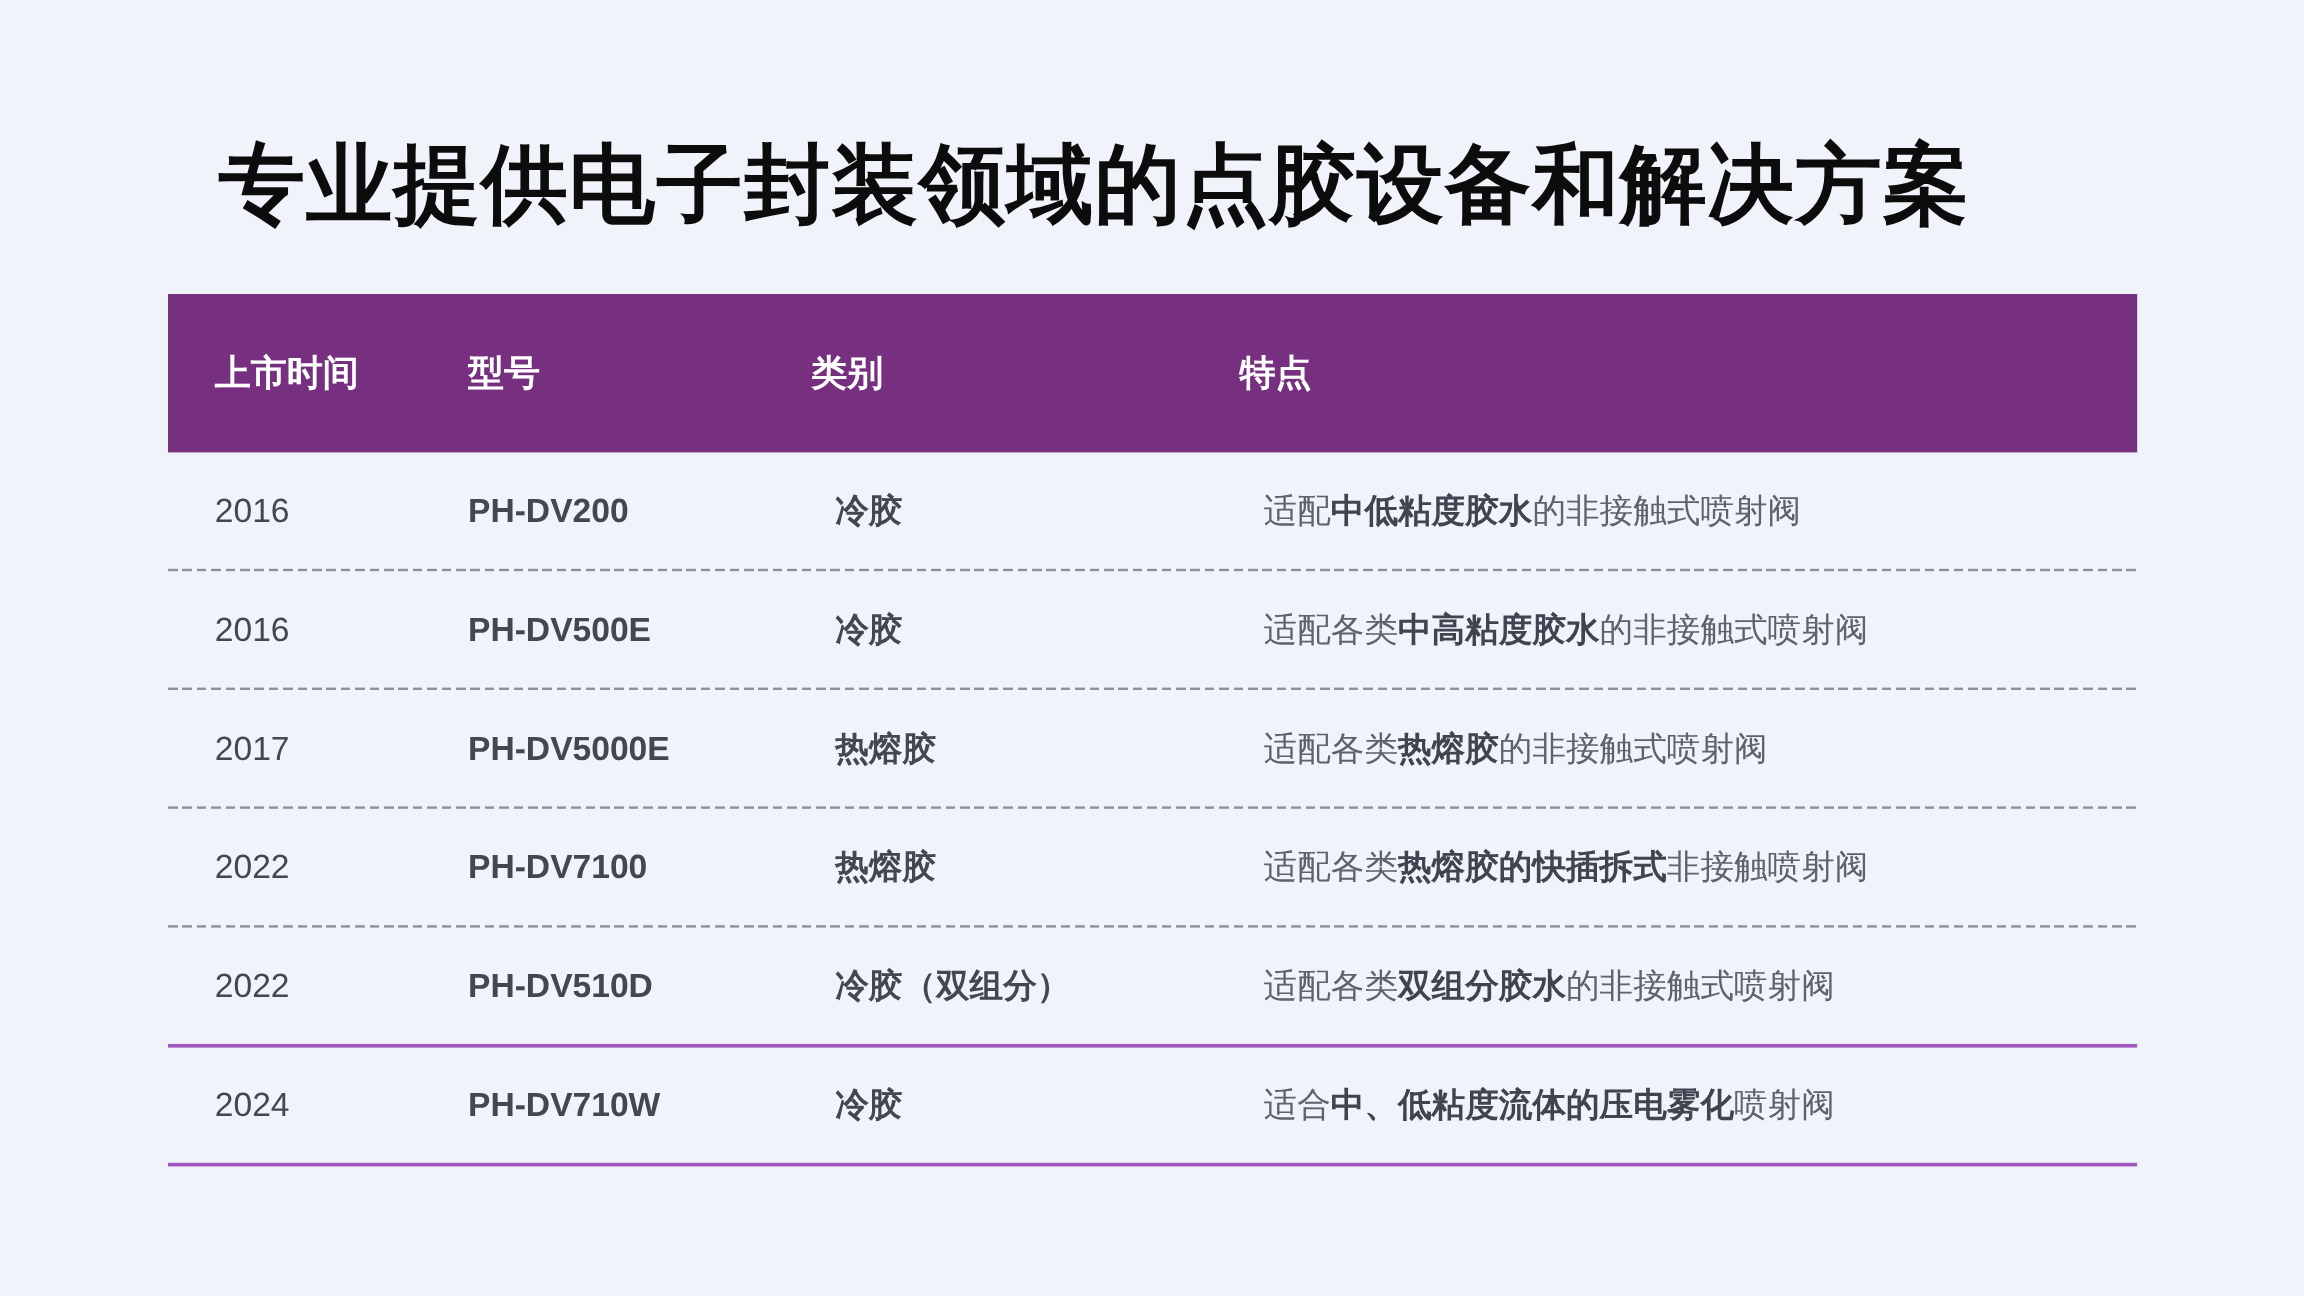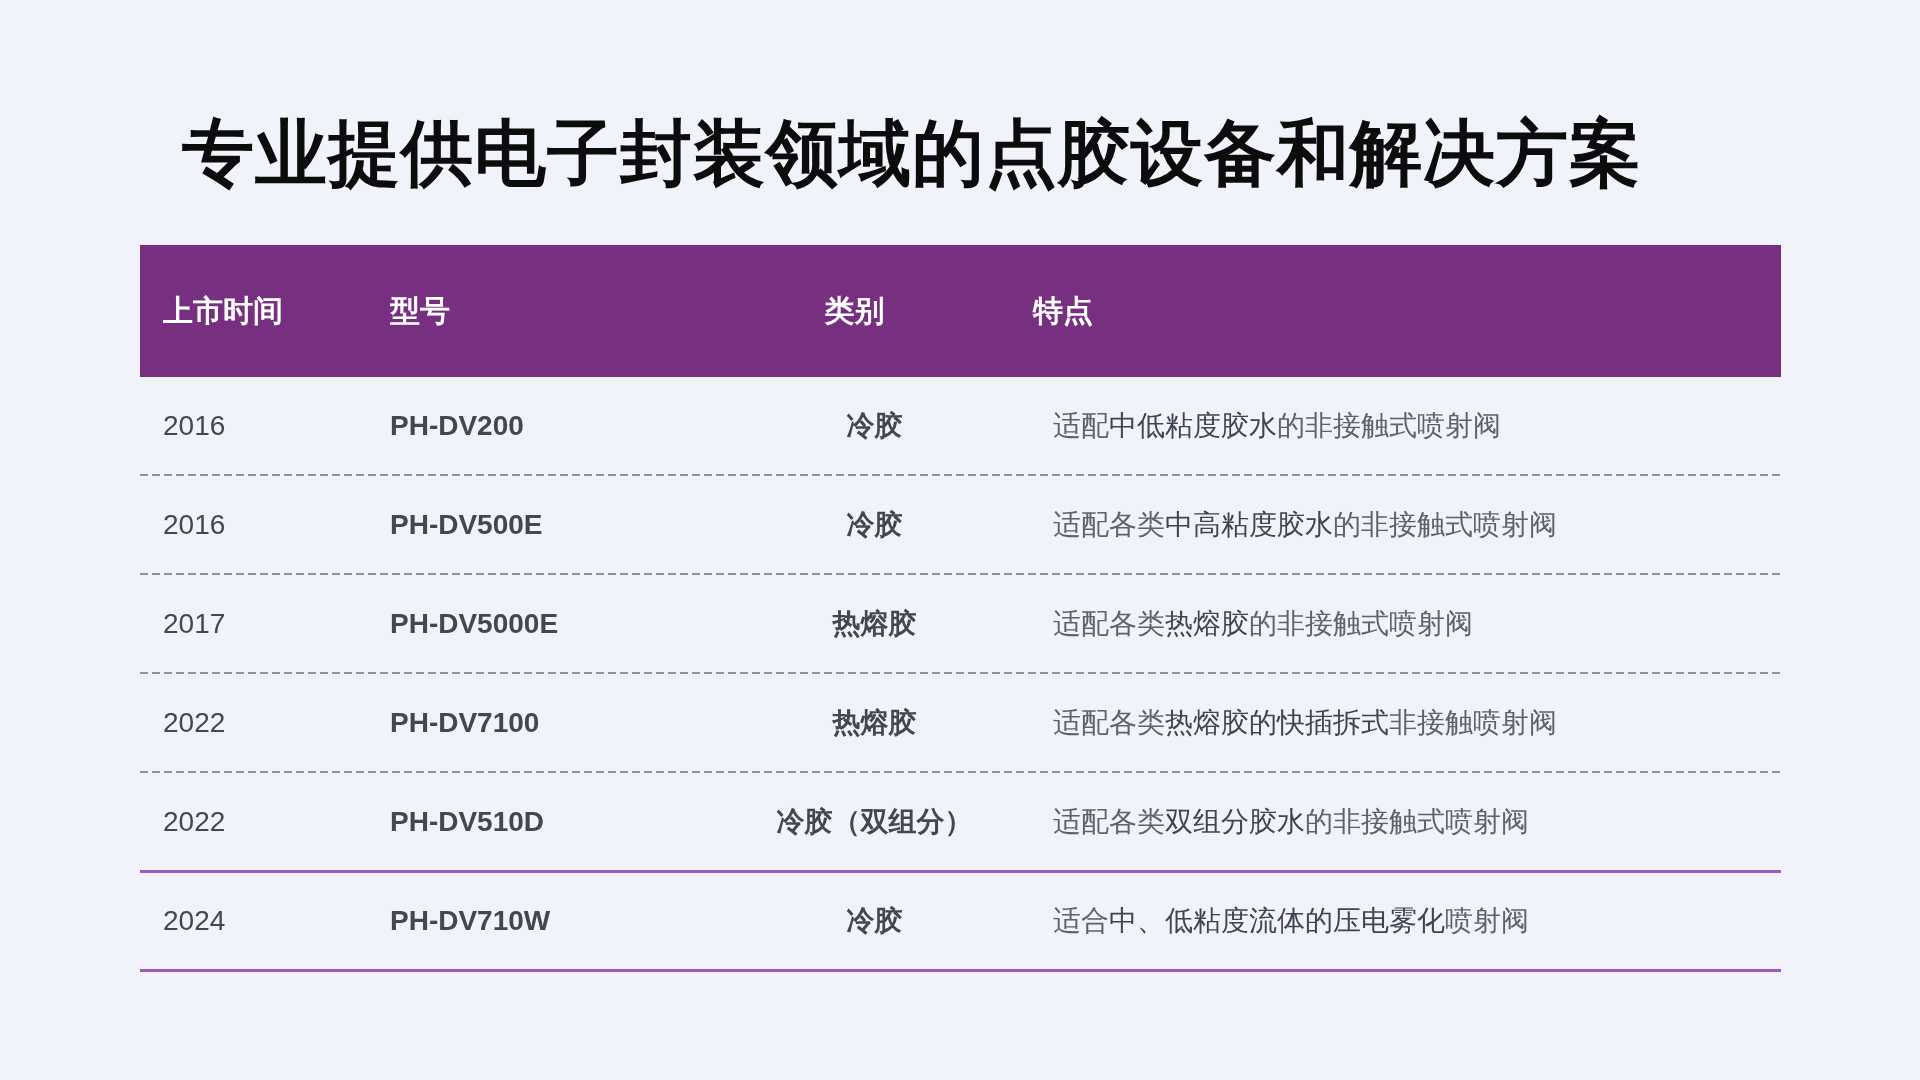--- a/index.html
+++ b/index.html
@@ -45,29 +45,29 @@
     font-weight:700;
   }
   .tr{
     display:flex;
     align-items:center;
     height:97px;
     font-size:28px;
     color:var(--cell-text);
   }
   .tr.last{height:96px;}
-  .c1{width:250px;padding-left:23px;flex:0 0 auto;}
+  .c1{width:250px;padding-left:39px;flex:0 0 auto;}
   .c2{width:286px;flex:0 0 auto;}
-  .c3{width:357px;flex:0 0 auto;text-align:center;}
+  .c3{width:357px;flex:0 0 auto;}
   .c4{flex:1 1 auto;}
   .cell-time{font-weight:500;}
   .cell-model{font-weight:600;}
   .cell-category{font-weight:700;margin-left:20px;}
   .cell-feature{font-weight:400;color:var(--feature-text);}
-  .cell-feature b{font-weight:400;color:var(--feature-bold-text);}
+  .cell-feature b{font-weight:700;color:var(--feature-bold-text);}
   .sep-dashed{
     height:2px;
     background-image:repeating-linear-gradient(90deg,var(--dash-color) 0 8px,transparent 8px 12px);
   }
   .sep-solid{
     height:3px;
     background:var(--accent-purple);
   }
 </style>
 </head>

